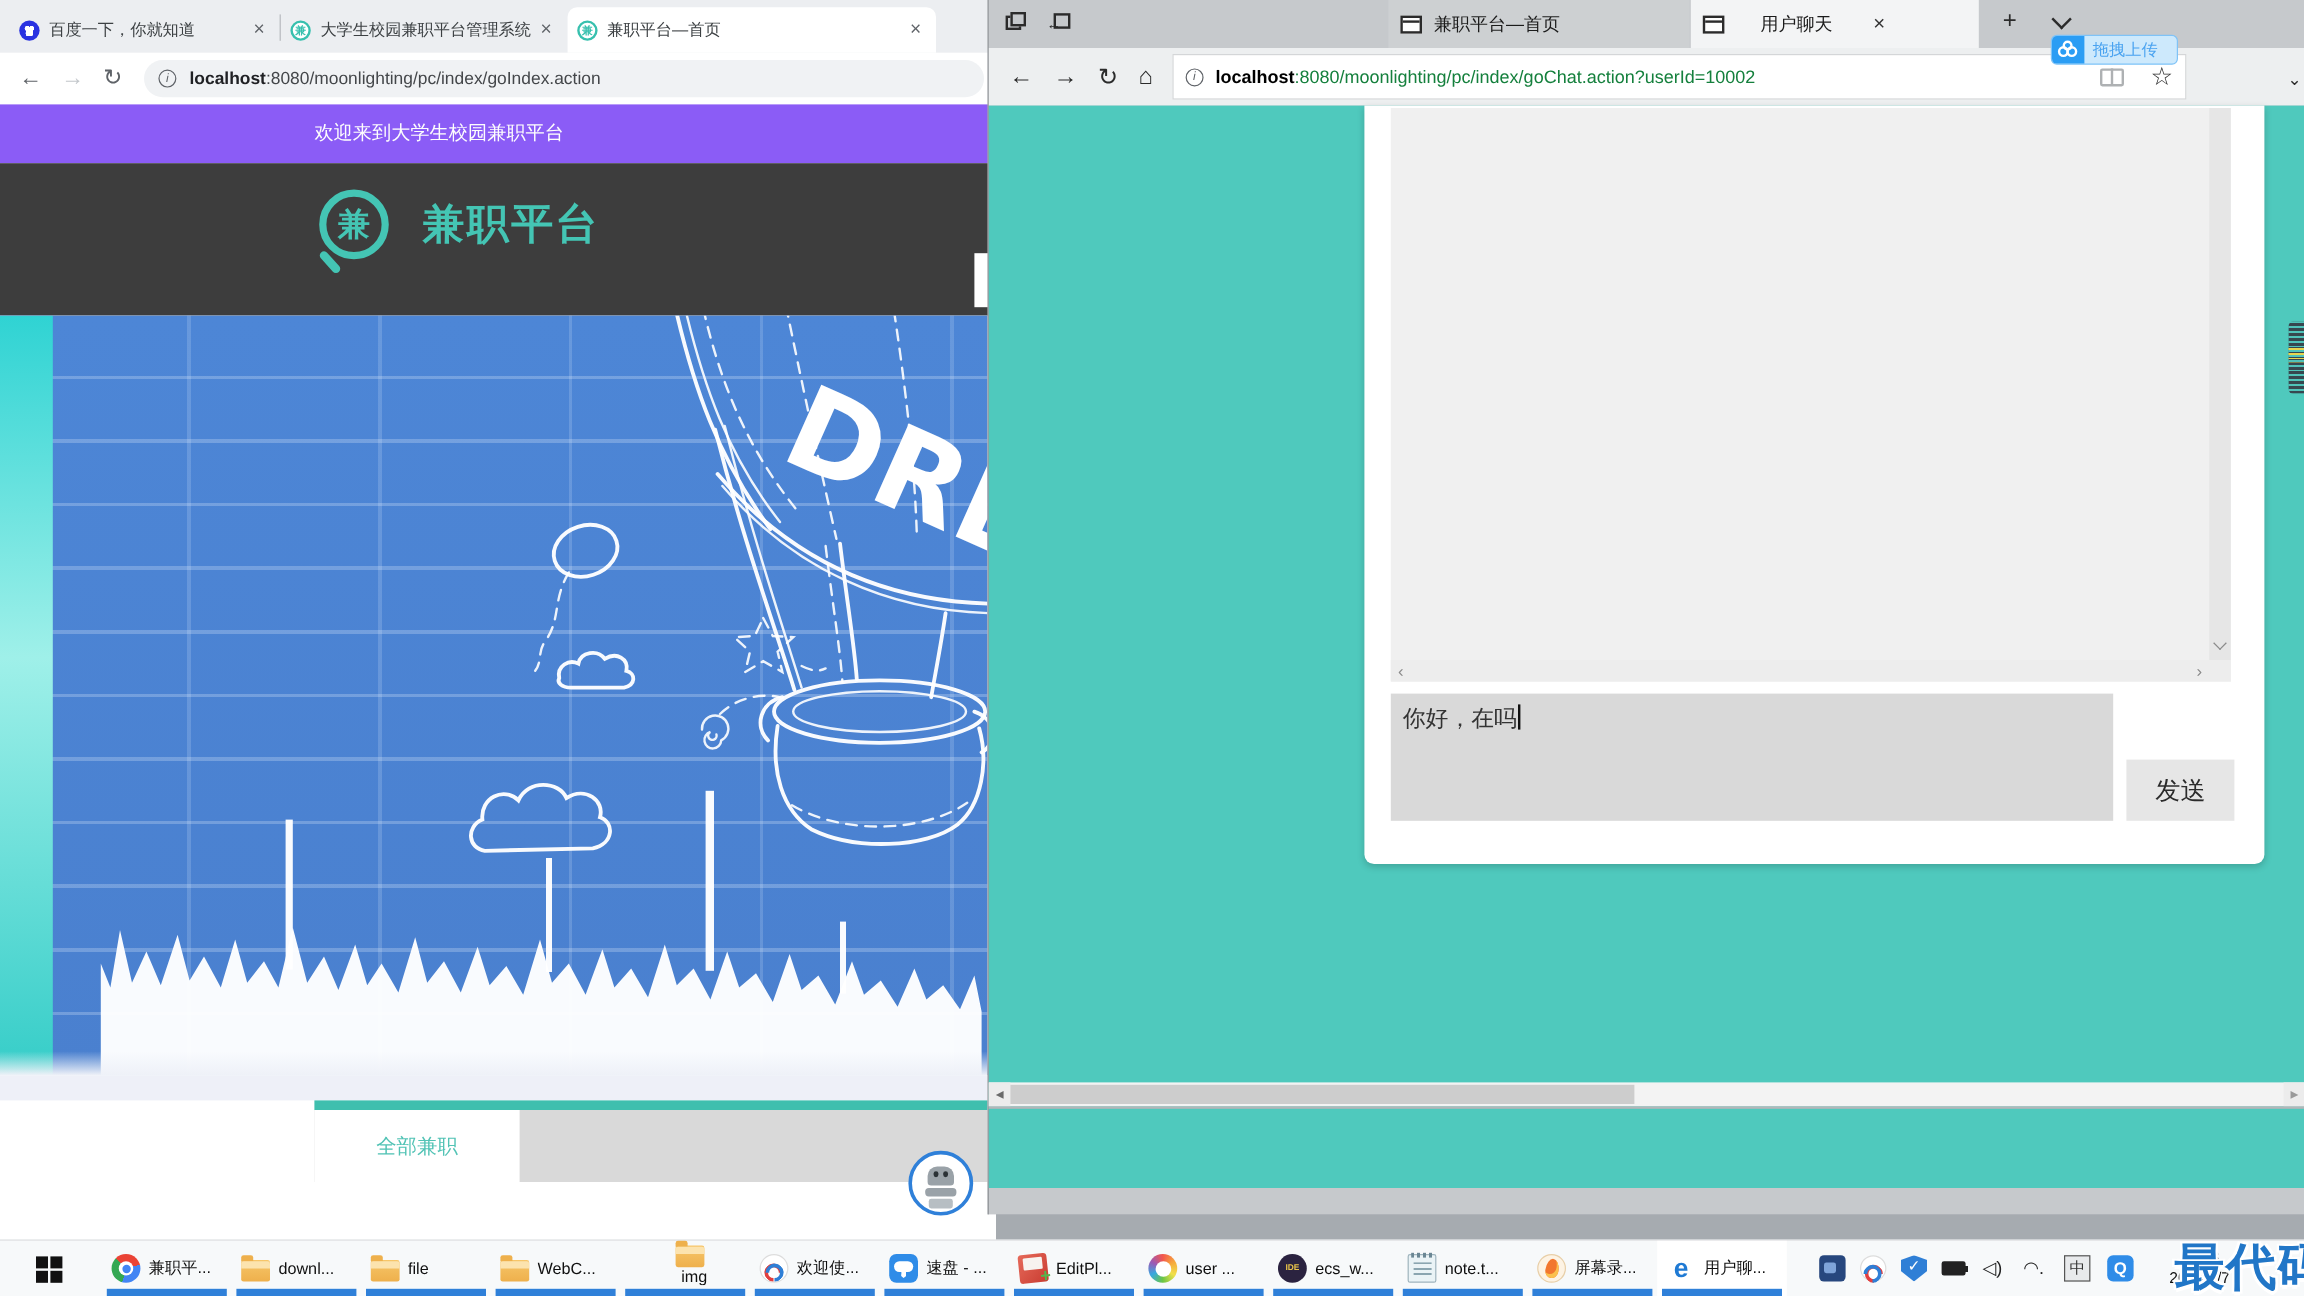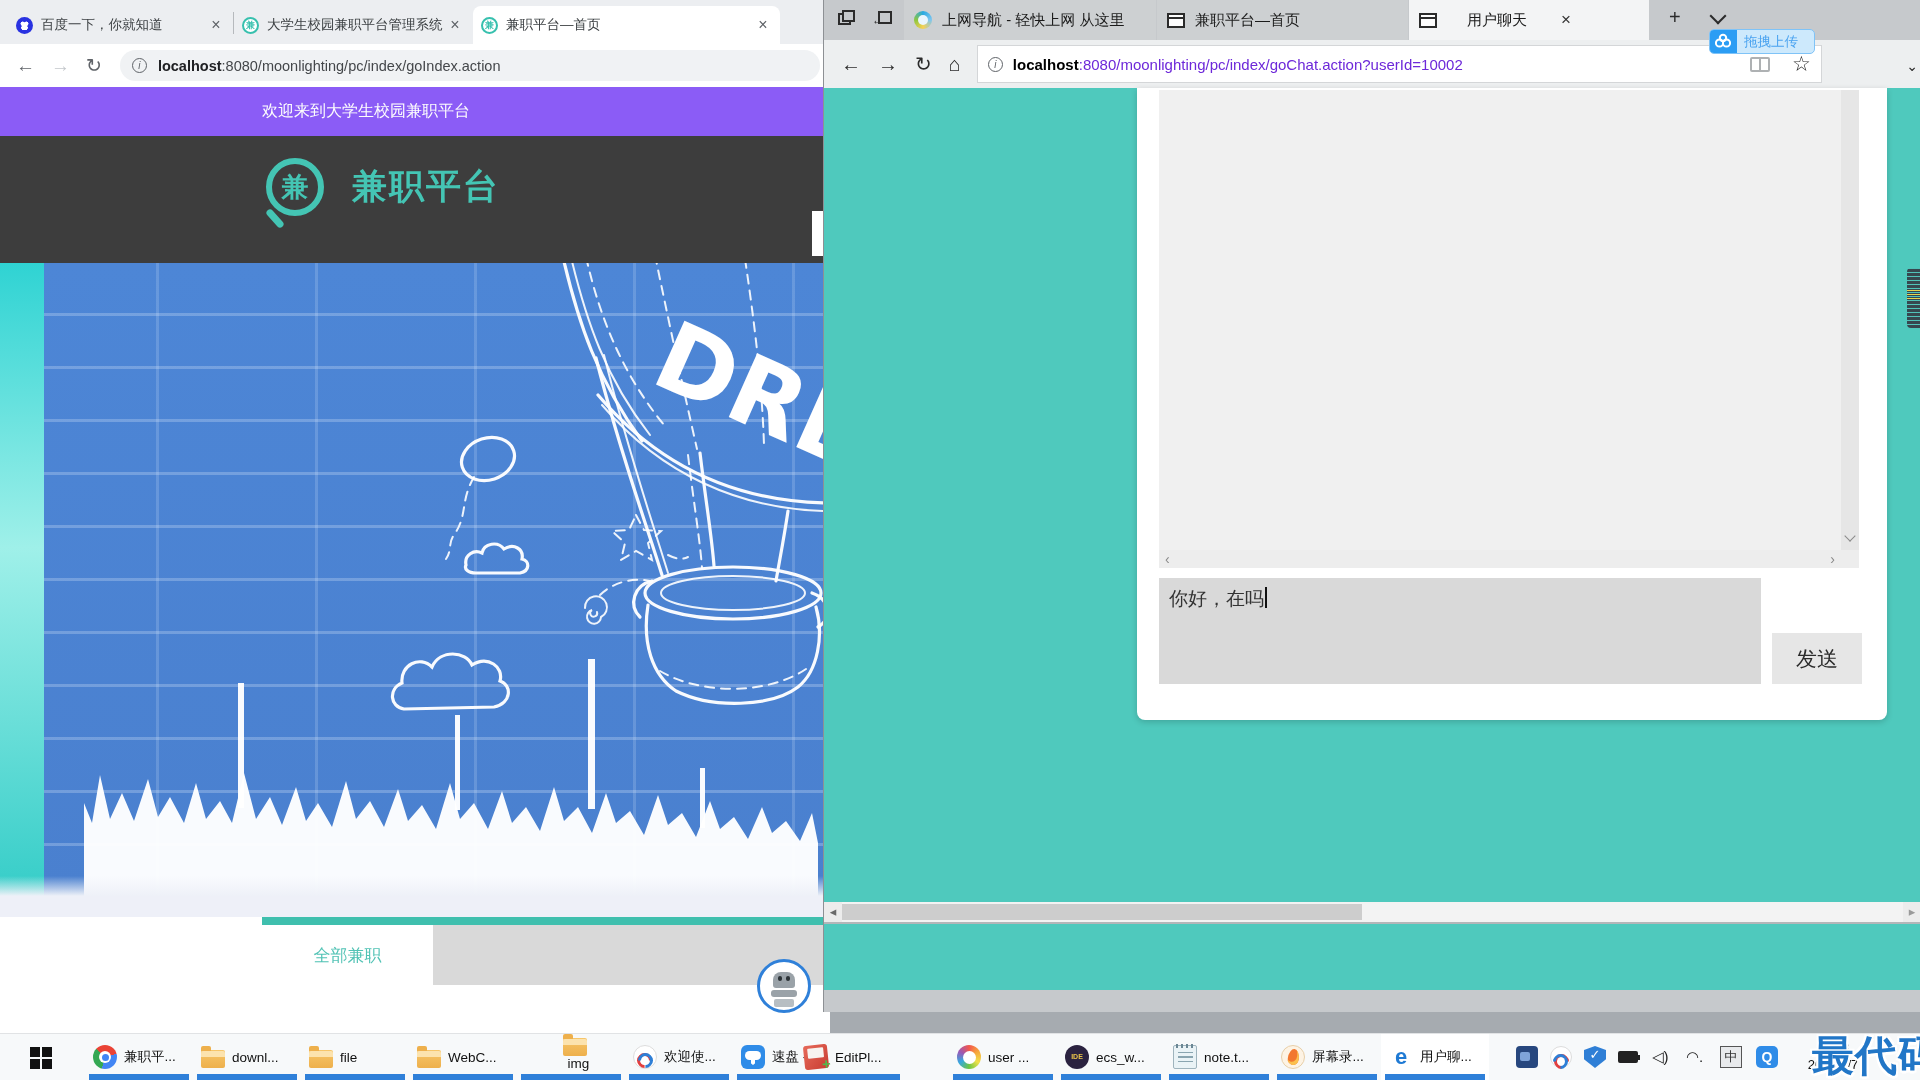--- a/index.html
+++ b/index.html
@@ -90,21 +90,21 @@
   .swirl::after { content:""; position:absolute; left:4px; top:4px; width:10px; height:10px; border-radius:50%; background:#eaf6fd; }
   .etab .x { font-size:17px; color:#333; margin-left:14px; }
   .barglyph { position:absolute; font-size:20px; color:#2b2b2b; }
   .chev { width:12px; height:12px; border-right:2px solid #2b2b2b; border-bottom:2px solid #2b2b2b;
           transform:rotate(45deg); }
   #e-urlrow { position:absolute; left:0; top:40px; width:1097px; height:48px; background:#edeff0; display:flex; align-items:center; }
   .e-nav { font-size:20px; color:#2b2b2b; margin-left:17px; }
   #e-field { margin-left:16px; width:845px; height:38px; background:#fff; border:1px solid #d4d6d8;
              display:flex; align-items:center; padding:0 10px; }
   #e-url { font-size:15px; color:#000; margin-left:10px; white-space:nowrap; flex:1; overflow:hidden; }
-  #e-url .rest { color:#6d28d9; }
+  #e-url .rest { color:#15803d; }
   .book-icon { width:20px; height:15px; position:relative; flex:none; margin-right:22px;
      border:2px solid #aeb1b3; border-radius:2px; }
   .book-icon::after { content:""; position:absolute; left:7px; top:-2px; width:2px; height:13px; background:#aeb1b3; }
   .star { font-size:21px; color:#2b2b2b; flex:none; }
   #e-edgeglyph { position:absolute; right:2px; top:58px; color:#2b2b2b; font-size:14px; }
 
   #e-page { position:absolute; left:0; top:88px; width:1097px; height:902px; background:#4fc9bd; }
   #chat-panel { position:absolute; left:313px; top:0; width:750px; height:632px; background:#fff;
        border-radius:0 0 8px 8px; box-shadow:0 2px 6px rgba(0,0,0,.18); }
   #chat-area { position:absolute; left:22px; top:2px; width:700px; height:478px; background:#f0f0f0; }
@@ -326,24 +326,20 @@
   <div id="edge-win" class="abs">
     <div id="e-tabbar">
       <span class="winicon" style="left:14px;">
         <span class="sq" style="left:0; top:3px; width:13px; height:12px;"></span>
         <span class="sq" style="left:4px; top:0; width:13px; height:12px; background:#c6c9cc;"></span>
       </span>
       <span class="winicon" style="left:50px;">
         <span class="sq" style="left:4px; top:1px; width:14px; height:13px;"></span>
         <span style="position:absolute; left:-2px; top:3px; font-size:12px; color:#2b2b2b;">←</span>
       </span>
-      <div class="etab" style="left:80px; width:252px;">
-        <span class="swirl"></span>
-        <span class="title">上网导航 - 轻快上网 从这里</span>
-      </div>
       <div class="etab" style="left:333px; width:251px;">
         <span class="pageicon"></span>
         <span class="title">兼职平台—首页</span>
       </div>
       <div class="etab active" style="left:585px; width:240px;gap:20px;">
         <span class="pageicon"></span>
         <span class="title">用户聊天</span>
         <span class="x">×</span>
       </div>
       <span class="barglyph" style="left:845px; top:6px;">+</span>
@@ -434,21 +430,21 @@
     <div class="tb-item" style="left:625px;">
       <span class="tb-ic ic-netdisk"></span>
       <span class="tb-label">欢迎使...</span>
       <span class="under"></span>
     </div>
     <div class="tb-item" style="left:733px;">
       <span class="tb-ic ic-supan"></span>
       <span class="tb-label">速盘 - ...</span>
       <span class="under"></span>
     </div>
-    <div class="tb-item" style="left:796px;">
+    <div class="tb-item" style="left:841px;">
       <span class="tb-ic ic-editplus"></span>
       <span class="tb-label">EditPl...</span>
       <span class="under"></span>
     </div>
     <div class="tb-item" style="left:949px;">
       <span class="tb-ic ic-ring"></span>
       <span class="tb-label">user ...</span>
       <span class="under"></span>
     </div>
     <div class="tb-item" style="left:1057px;">

